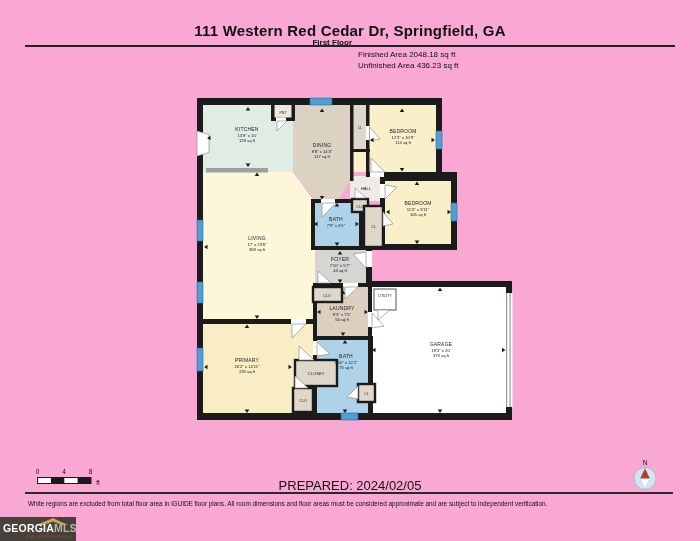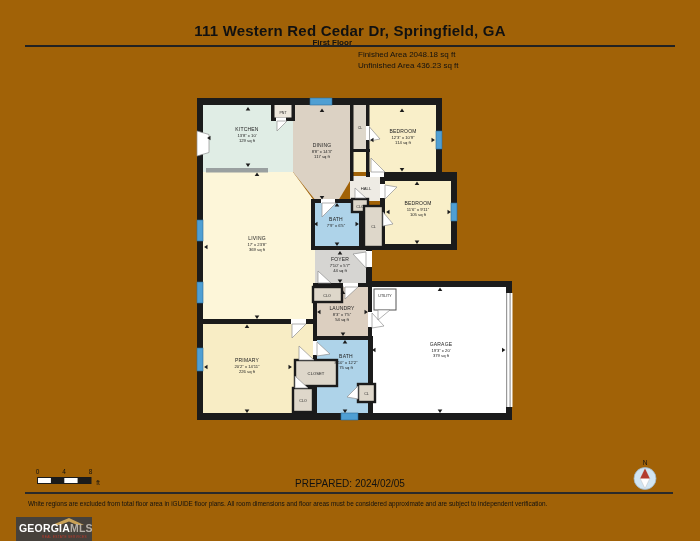--- a/index.html
+++ b/index.html
@@ -1,39 +1,39 @@
 <!DOCTYPE html>
 <html><head>
 <meta charset="utf-8">
 <style>
   html,body{margin:0;padding:0;background:#fff;}
-  .page{position:relative;width:700px;height:541px;background:#a16207;overflow:hidden;
+  .page{position:relative;width:700px;height:541px;background:#f9a8d4;overflow:hidden;
         font-family:"Liberation Sans",sans-serif;color:#111;}
   .title{position:absolute;top:22px;left:0;width:700px;text-align:center;
          font-size:15px;font-weight:bold;letter-spacing:.2px;}
   .rule{position:absolute;top:45px;left:25px;width:650px;height:2px;background:#222;}
   .floor-label{position:absolute;top:38px;left:250px;width:102px;text-align:right;
          font-size:8px;font-weight:bold;}
   .area-line1{position:absolute;top:50px;left:358px;font-size:8px;}
   .area-line2{position:absolute;top:61px;left:358px;font-size:8px;}
   svg{position:absolute;top:0;left:0;}
   .wall{fill:#1b1b1b;}
   .gap{fill:#ffffff;}
   .win{fill:#4f9fd3;stroke:#2d6d99;stroke-width:.6;}
   .wedge{fill:#ffffff;stroke:#8f8f8f;stroke-width:.7;stroke-linejoin:round;}
   .arr{fill:#1b1b1b;}
   .rn{font-size:5px;fill:#222;text-anchor:middle;font-family:"Liberation Sans",sans-serif;letter-spacing:.2px;}
   .rd{font-size:4.2px;fill:#222;text-anchor:middle;font-family:"Liberation Sans",sans-serif;}
   .sm{font-size:3.6px;fill:#222;text-anchor:middle;font-family:"Liberation Sans",sans-serif;}
   .md{font-size:4.2px;fill:#222;text-anchor:middle;font-family:"Liberation Sans",sans-serif;}
   .sc{font-size:6.5px;fill:#111;text-anchor:middle;font-family:"Liberation Sans",sans-serif;}
-  .prepared{position:absolute;top:478px;left:0;width:700px;text-align:center;font-size:10px;}
+  .prepared{position:absolute;top:478px;left:0;width:700px;text-align:center;font-size:13px;}
   .footline{position:absolute;top:492px;left:25px;width:648px;height:2px;background:#2a2a2a;}
   .disclaimer{position:absolute;top:500px;left:28px;width:660px;font-size:6.4px;color:#111;}
-  .logo{position:absolute;top:517px;left:0;width:76px;height:24px;background:#46413b;margin-left:16px;}
+  .logo{position:absolute;top:517px;left:0;width:76px;height:24px;background:#46413b;}
   .logo .brand{position:absolute;top:5px;left:3px;font-size:10.5px;font-weight:bold;letter-spacing:.2px;white-space:nowrap;}
   .logo .brand .g1{color:#ffffff;}
   .logo .brand .g2{color:#b7b1a9;}
   .logo .roof{position:absolute;top:1px;left:34px;}
   .logo .tagline{position:absolute;top:18px;left:26px;font-size:3.2px;color:#c0392b;letter-spacing:.35px;white-space:nowrap;}
 </style>
 </head>
 <body>
 
 <div class="page">

